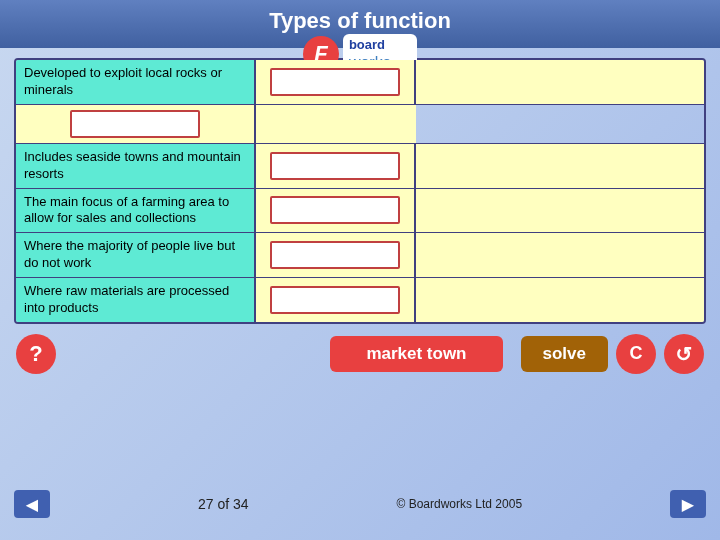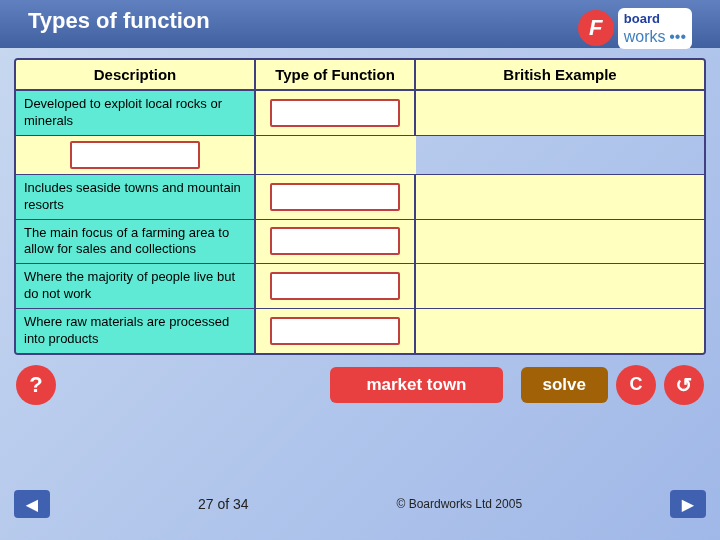--- a/index.html
+++ b/index.html
@@ -6,25 +6,26 @@
     body {
       width: 720px;
       height: 540px;
       overflow: hidden;
       font-family: Arial, sans-serif;
       background: linear-gradient(135deg, #c8d8f0 0%, #a0b8e8 100%);
     }
 
     .header {
       background: linear-gradient(to bottom, #6080c0 0%, #4060a0 100%);
-      padding: 8px 28px;
-      display: flex;
-      align-items: flex-start;
+      padding: 8px 12px;
+      display: flex;
+      align-items: center;
       justify-content: space-between;
       height: 48px;
+      flex-direction: column;
     }
 
     .header-title {
       color: white;
       font-size: 22px;
       font-weight: bold;
     }
 
     .logo-area {
       display: flex;
@@ -254,25 +255,20 @@
       <div class="logo-board">
         board<br><span>works</span>
         <span style="font-size:16px; color:#4080c0;">•••</span>
       </div>
     </div>
   </div>
 
   <div class="main-content">
     <div class="inner-box">
 
-      <div class="table-header">
-        <div class="th">Description</div>
-        <div class="th">Type of Function</div>
-        <div class="th">British Example</div>
-      </div>
 
       <div class="table-row">
         <div class="td-desc">Developed to exploit local rocks or minerals</div>
         <div class="td-type">
           <div class="type-input"></div>
         </div>
         <div class="td-british"></div>
       </div>
 
       <div class="table-row">

